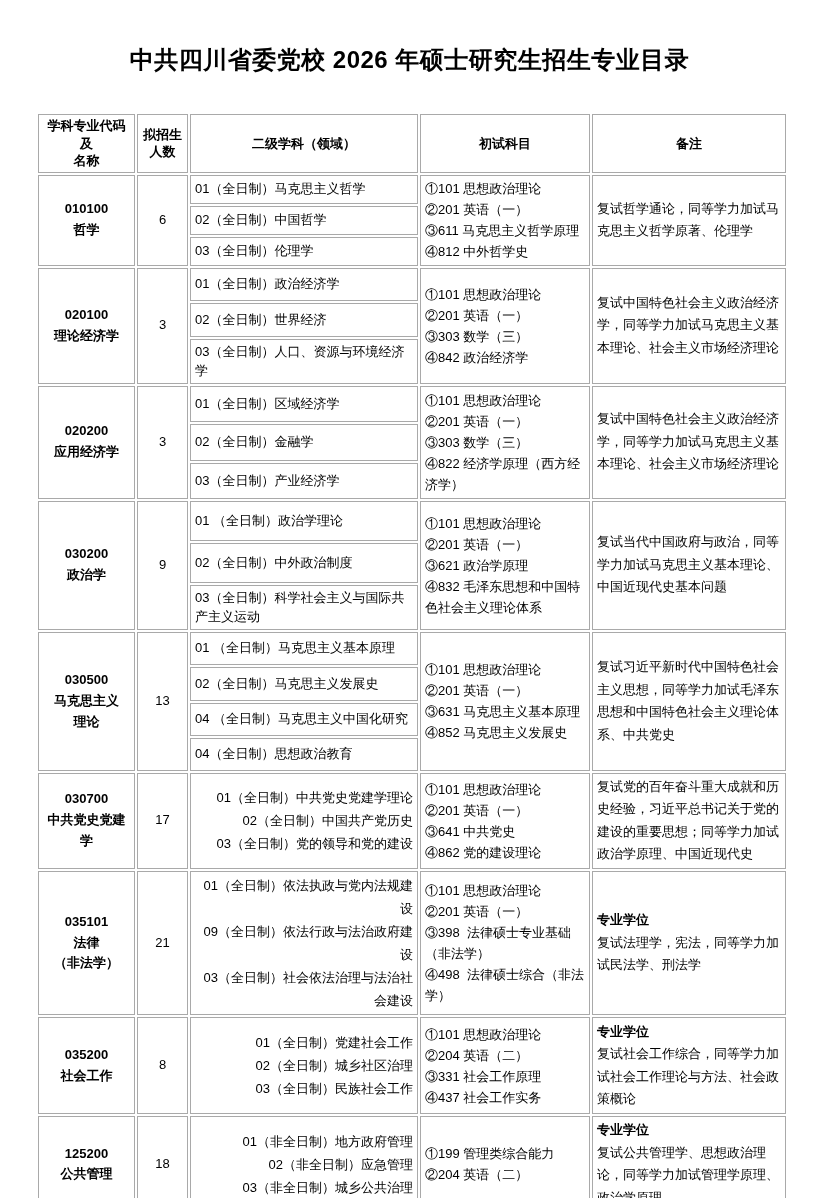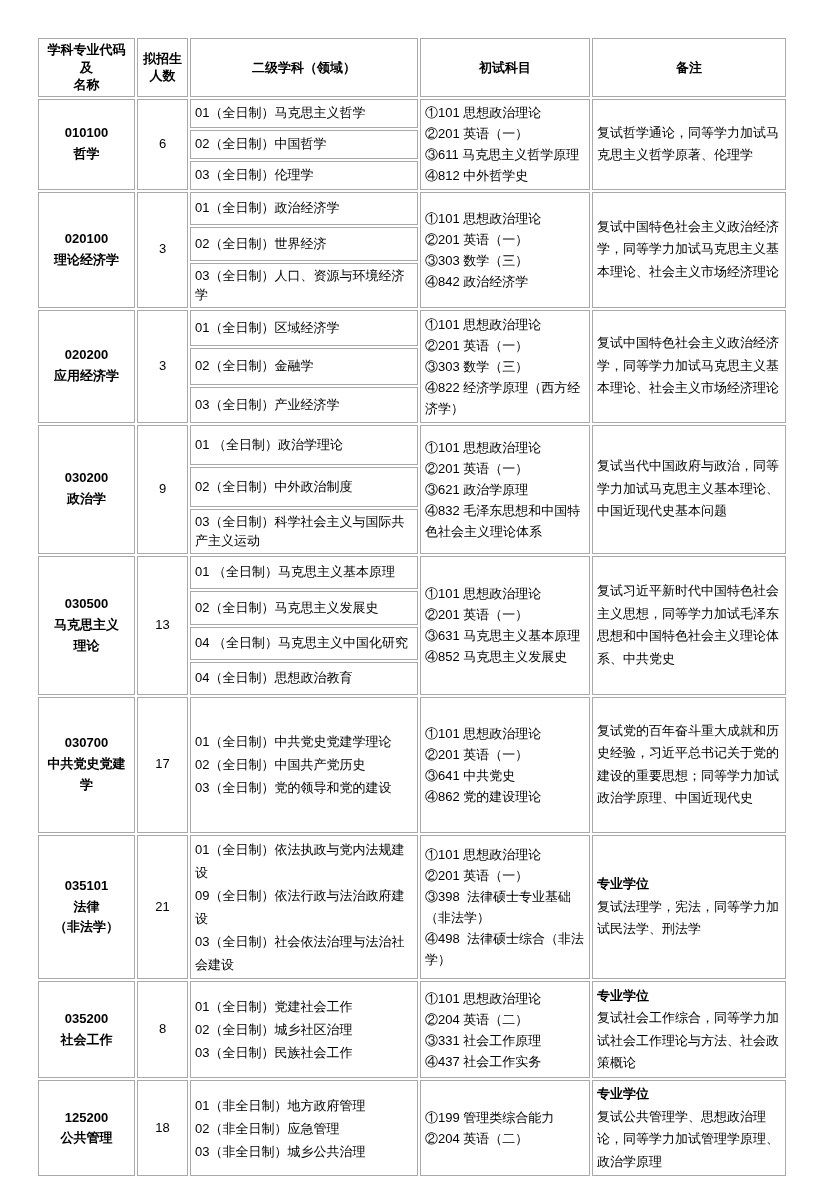--- a/index.html
+++ b/index.html
@@ -37,27 +37,28 @@
     word-break: break-all;
     overflow-wrap: break-word;
   }
   .ctr { text-align: center; }
   .b { font-weight: bold; }
   .pre { white-space: pre-wrap; }
   .prel { white-space: pre-line; }
   .hdr { line-height: 1.35; }
   .exams div { line-height: 1.62; white-space: pre-wrap; }
   .remark div { line-height: 1.73; }
-  .dmulti div { line-height: 1.78; white-space: pre-wrap; }
+  .dmulti div { line-height: 1.78; white-space: pre-wrap; text-align: right; }
   .disc { line-height: 1.5; margin-left: 32px; }
 </style>
 </head>
 <body>
 
 <div class="page">
+  <div class="title">中共四川省委党校 2026 年硕士研究生招生专业目录</div>
 
   <table class="catalog">
     <colgroup>
       <col style="width:97px">
         <col style="width:51px">
         <col style="width:228px">
         <col style="width:170px">
         <col style="width:194px">
     </colgroup>
     <tbody>
@@ -199,21 +200,21 @@
       <tr style="height:34px">
           <td class="disc pre">02（全日制）马克思主义发展史</td>
         </tr>
       <tr style="height:33px">
           <td class="disc pre">04 （全日制）马克思主义中国化研究</td>
         </tr>
       <tr style="height:33px">
           <td class="disc pre">04（全日制）思想政治教育</td>
         </tr>
 
-      <tr style="height:136px">
+      <tr style="height:96px">
         <td class="ctr b">
           <div>030700</div>
           <div class="prel">中共党史党建学</div>
         </td>
         <td class="ctr">
             <div>17</div>
           </td>
         <td class="dmulti">
           <div>01（全日制）中共党史党建学理论</div>
           <div>02（全日制）中国共产党历史</div>

